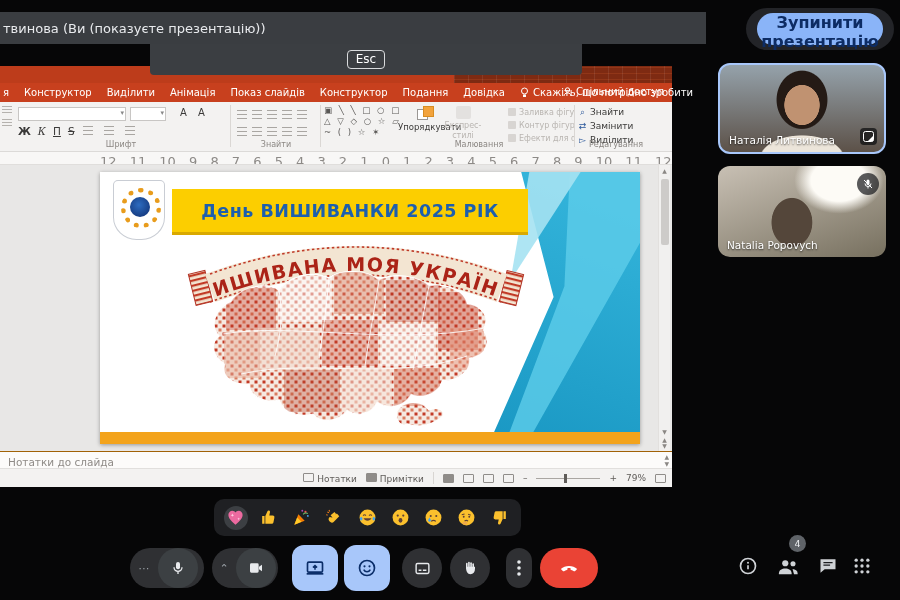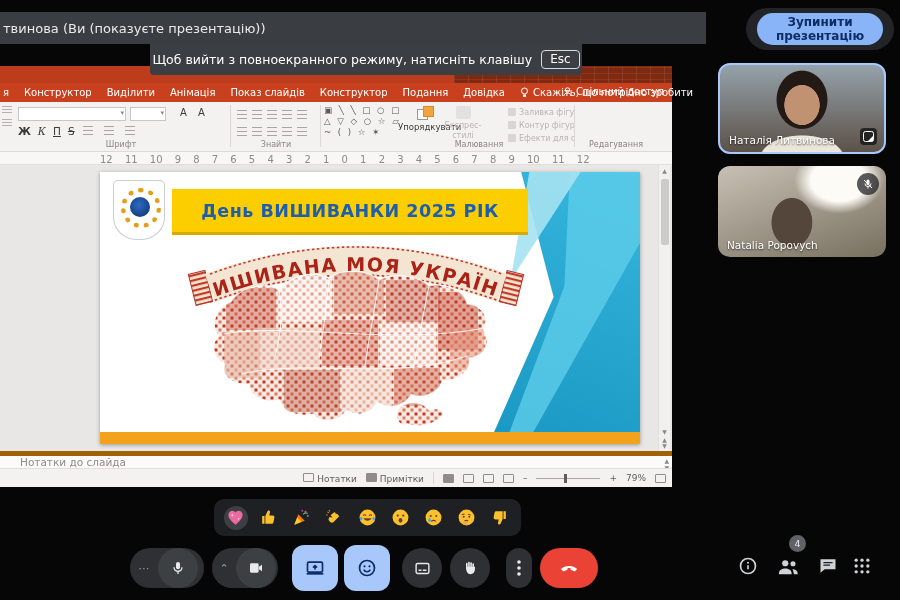--- a/index.html
+++ b/index.html
@@ -4,21 +4,21 @@
 <style>
 * { margin:0; padding:0; box-sizing:border-box; }
 html,body { background:#000; }
 body { font-family:"DejaVu Sans", sans-serif; }
 #app { position:relative; width:900px; height:600px; background:#060607; overflow:hidden; }
 
 
 .top-header { position:absolute; left:0; top:12px; width:706px; height:32px; background:#3a3d41; z-index:40; display:flex; align-items:center; }
 .top-header .label { color:#e8eaed; font-size:13px; padding-left:3px; white-space:nowrap; overflow:hidden; }
 .stop-wrap { position:absolute; left:746px; top:8px; width:148px; height:42px; background:#232428; border-radius:21px; z-index:40; display:flex; align-items:center; justify-content:center; }
-.stop-btn { width:126px; height:32px; background:#8ab4f8; border:none; border-radius:16px; color:#0d2c64; font-family:inherit; font-size:12px; font-weight:bold; line-height:1.2; cursor:pointer; }
+.stop-btn { width:126px; height:32px; background:#8ab4f8; border:none; border-radius:16px; color:#0d2c64; font-family:inherit; font-size:16px; font-weight:bold; line-height:1.2; cursor:pointer; }
 
 
 .esc-toast { position:absolute; left:150px; top:44px; width:432px; height:31px; background:#3b3e42; z-index:50; display:flex; align-items:center; justify-content:center; gap:9px; border-radius:0 0 4px 4px; }
 .esc-toast .txt { color:#fff; font-size:12.5px; }
 .esc-key { color:#fff; font-size:12px; border:1.5px solid #d9dbdd; border-radius:4px; padding:1px 8px 2px; }
 
 
 .ppt { position:absolute; left:0; top:66px; width:672px; height:421px; background:#f3f2f1; z-index:10; }
 .ppt-titlebar { position:absolute; left:0; top:0; width:672px; height:17px; background:#bd3c1b; }
 .ppt-deco { position:absolute; right:0; top:0; width:218px; height:20px; background:#7e2a12;
@@ -46,40 +46,40 @@
 .qs-btn { position:absolute; left:440px; top:4px; width:46px; text-align:center; font-size:8px; color:#b9b5b1; line-height:1.25; }
 .qs-ico { width:15px; height:13px; margin:0 auto 2px; background:#e3e1df; border-radius:2px; }
 .fill-col { position:absolute; left:508px; top:4px; width:66px; font-size:8px; color:#b9b5b1; line-height:13px; white-space:nowrap; overflow:hidden; }
 .fill-col .sw { display:inline-block; width:8px; height:8px; border-radius:1px; background:#d8d5d2; margin-right:3px; vertical-align:-1px; }
 .edit-col { position:absolute; left:578px; top:3px; font-size:9px; color:#3b3a39; line-height:14px; white-space:nowrap; }
 .edit-col .ic { display:inline-block; width:9px; text-align:center; color:#2b579a; margin-right:3px; }
 .qa-col { position:absolute; left:2px; top:4px; width:12px; }
 .qa-col span { display:block; width:10px; height:9px; margin-bottom:4px; background:repeating-linear-gradient(#b5b2ae 0 1px, transparent 1px 3px); }
 
 .ruler { position:absolute; left:0; top:86px; width:672px; height:13px; background:#f8f7f6; border-bottom:1px solid #e0dedc; overflow:hidden; }
-.ruler .nums { position:absolute; left:100px; width:540px; top:2px; text-align:left; font-size:10px; color:#8d8a87; word-spacing:9px; white-space:nowrap; }
+.ruler .nums { position:absolute; left:100px; width:540px; top:2px; text-align:center; font-size:13px; color:#8d8a87; word-spacing:9px; white-space:nowrap; }
 
 .canvas { position:absolute; left:0; top:99px; width:672px; height:286px; background:#e8e7e6; }
 .vscroll { position:absolute; right:2px; top:0; width:12px; height:286px; background:#f1f0ef; border-left:1px solid #e2e0de; font-size:6px; color:#8a8784; text-align:center; }
 .vscroll .thumb { position:absolute; left:2px; top:14px; width:8px; height:66px; background:#cdcbc9; border-radius:2px; }
 .vs-up { position:absolute; top:2px; left:0; right:0; } .vs-dn { position:absolute; bottom:16px; left:0; right:0; } .vs-nav { position:absolute; bottom:2px; left:0; right:0; line-height:6px; }
 
 
 .slide { position:absolute; left:100px; top:7px; width:540px; height:272px; background:#fff; box-shadow:0 1px 4px rgba(0,0,0,.35); overflow:hidden; }
 .teal1 { position:absolute; inset:0; background:linear-gradient(200deg,#36b7dd,#0d8ab8); clip-path:polygon(78% 0,100% 0,100% 100%,72% 100%,84% 46%); }
 .teal2 { position:absolute; inset:0; background:#5ecdea; opacity:.8; clip-path:polygon(87% 0,100% 0,100% 26%,79% 100%,75% 100%,86% 42%); }
 .teal3 { position:absolute; inset:0; background:#a5e2f2; opacity:.9; clip-path:polygon(79.5% 0,89% 0,76% 40%); }
 .emblem { position:absolute; left:13px; top:8px; width:52px; height:60px; background:#fff; border:1px solid #c9cdd4; border-radius:5px 5px 45% 45%/5px 5px 38% 38%; }
 .emblem::before { content:""; position:absolute; left:7px; top:7px; width:30px; height:30px; border:5px dotted #e89c1c; border-radius:50%; }
 .emblem::after { content:""; position:absolute; left:16px; top:16px; width:20px; height:20px; background:radial-gradient(circle at 45% 40%, #2d6cc0, #173f86 70%); border-radius:50%; }
 .slide-title { position:absolute; left:72px; top:17px; width:356px; height:43px; background:#fcce00; box-shadow:0 3px 0 #d9a900; display:flex; align-items:center; justify-content:center; color:#1d5fae; font-weight:bold; font-size:17.5px; letter-spacing:.5px; }
 .art { position:absolute; left:66px; top:56px; width:380px; height:204px; }
 .orange-bar { position:absolute; left:0; bottom:0; width:100%; height:12px; background:#f3a31b; }
 
-.notes-row { position:absolute; left:0; top:385px; width:672px; height:17px; background:#fcfbfa; border-top:5px solid #a16207; display:flex; align-items:flex-start; color:#8f8b87; font-size:10.5px; padding-left:20px; }
+.notes-row { position:absolute; left:0; top:385px; width:672px; height:17px; background:#fcfbfa; border-top:1px solid #a16207; display:flex; align-items:flex-end; color:#8f8b87; font-size:10.5px; padding-left:8px; }
 .notes-arrows { position:absolute; right:3px; top:1px; font-size:6px; color:#8a8784; line-height:7px; text-align:center; }
 .statusbar { position:absolute; left:0; top:402px; width:672px; height:19px; background:#f3f2f1; border-top:1px solid #e1dfdd; display:flex; align-items:center; justify-content:flex-end; gap:9px; padding-right:6px; font-size:9px; color:#5f5c59; }
 .sb-ico { display:inline-block; width:11px; height:9px; border:1px solid #8f8c89; border-radius:1px; }
 .sb-ico.fill { background:#8f8c89; }
 .sb-sep { width:1px; height:12px; background:#d8d5d2; }
 .zoom-track { position:relative; width:64px; height:1px; background:#a9a6a2; }
 .zoom-thumb { position:absolute; left:28px; top:-4px; width:3px; height:9px; background:#5f5c59; }
 
 
 .tile { position:absolute; left:718px; width:168px; border-radius:12px; overflow:hidden; }
@@ -119,21 +119,20 @@
 <div id="app">
 
   <div class="top-header">
     <span class="label">твинова (Ви (показуєте презентацію))</span>
   </div>
   <div class="stop-wrap">
     <button class="stop-btn"><span>Зупинити</span><br><span>презентацію</span></button>
   </div>
 
   <div class="esc-toast">
-    <span class="txt">Щоб вийти з повноекранного режиму, натисніть клавішу</span>
     <span class="esc-key">Esc</span>
   </div>
 
   <div class="ppt">
     <div class="ppt-titlebar"></div>
     <div class="ppt-deco"></div>
 
     <div class="ppt-tabs">
       <span class="tab">я</span>
       <span class="tab">Конструктор</span>
@@ -211,20 +210,25 @@
         <span>Експрес-стилі</span>
       </div>
       <div class="fill-col">
         <div><span class="sw"></span><span>Заливка фігури</span></div>
         <div><span class="sw"></span><span>Контур фігури</span></div>
         <div><span class="sw"></span><span>Ефекти для фігур</span></div>
       </div>
       <span class="grp-label" style="left:322px;width:250px;margin-left:32px;">Малювання</span>
       <div class="rb-div" style="left:574px;"></div>
 
+      <div class="edit-col">
+        <div><span class="ic">⌕</span><span>Знайти</span></div>
+        <div><span class="ic">⇄</span><span>Замінити</span></div>
+        <div><span class="ic">▻</span><span>Виділити</span></div>
+      </div>
       <span class="grp-label" style="left:576px;width:80px;">Редагування</span>
     </div>
 
     <div class="ruler">
       <span class="nums">12 11 10 9 8 7 6 5 4 3 2 1 0 1 2 3 4 5 6 7 8 9 10 11 12</span>
     </div>
 
     <div class="canvas">
       <div class="slide">
         <div class="teal1"></div>

